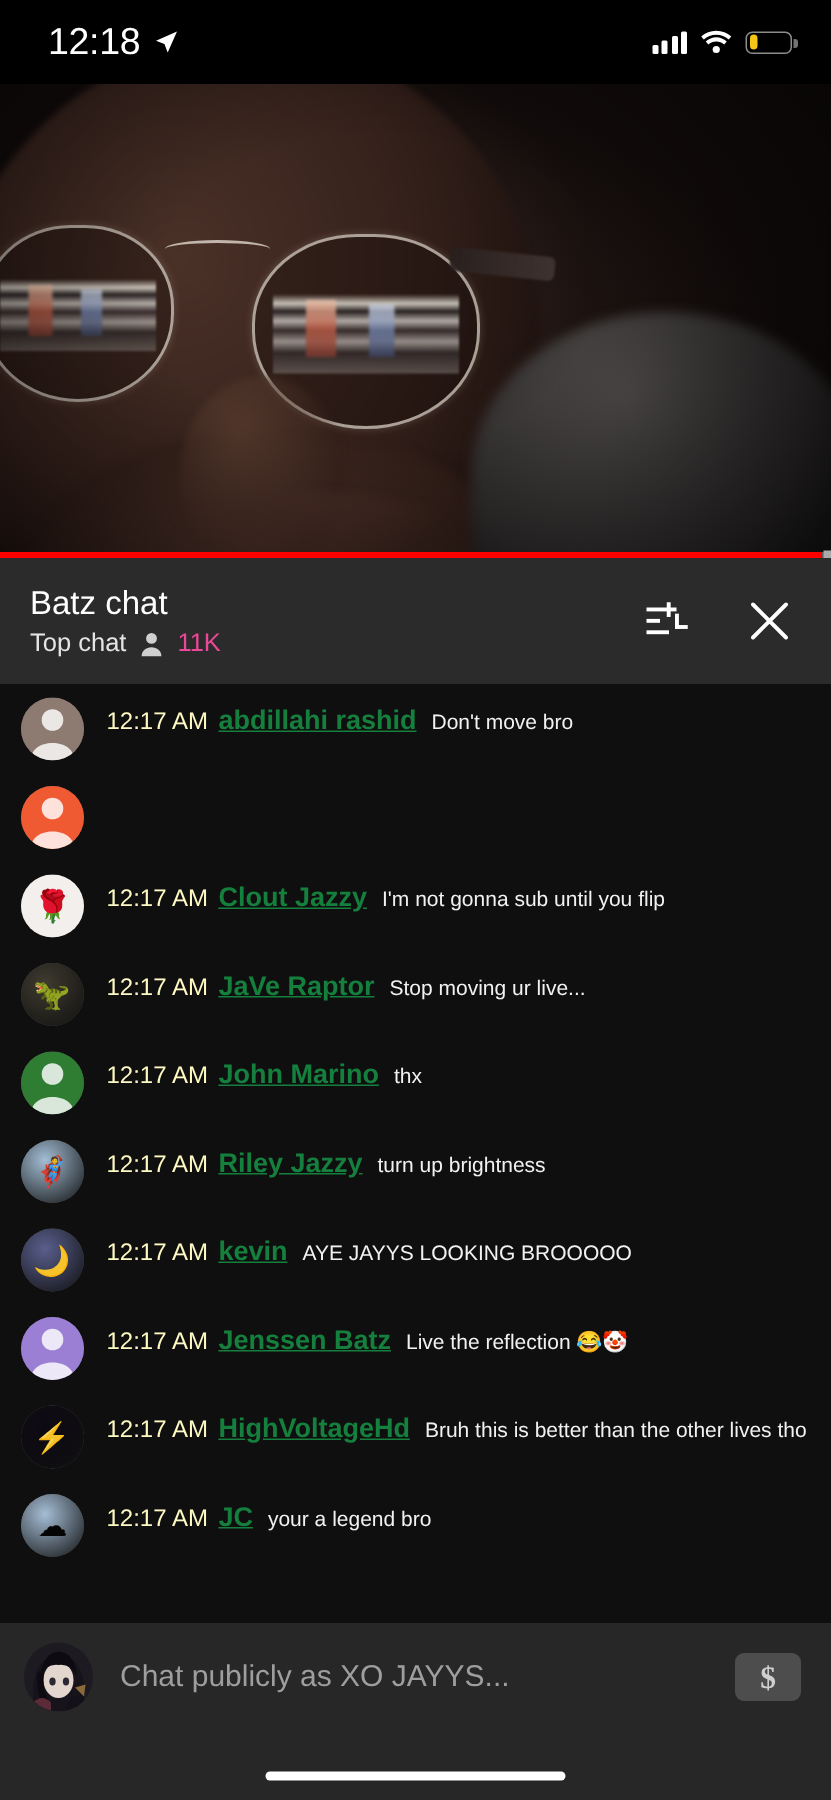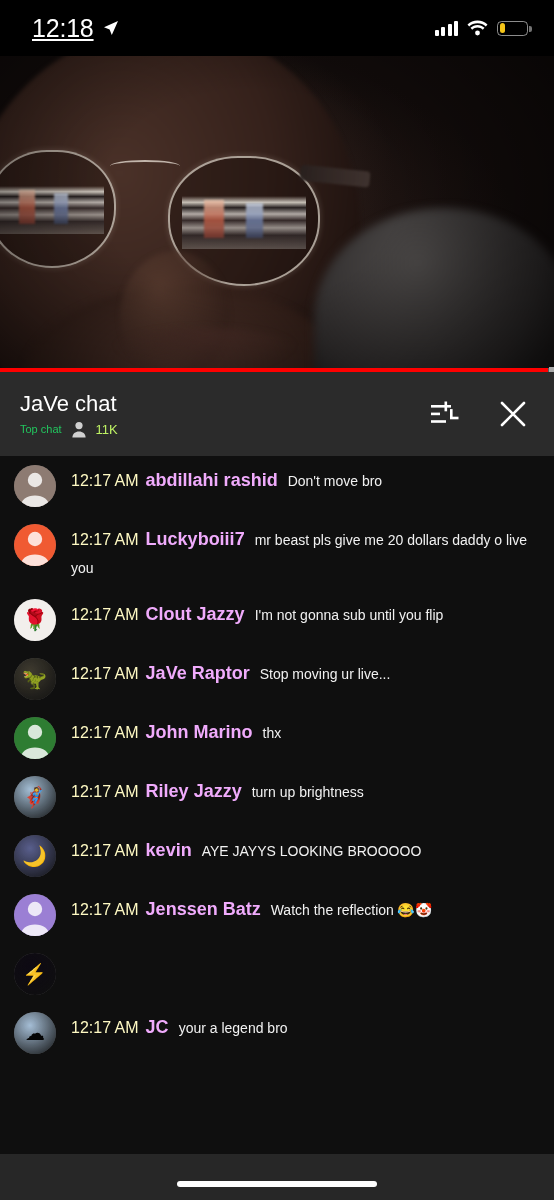--- a/index.html
+++ b/index.html
@@ -11,21 +11,21 @@
   }
   #phone { position:relative; width:554px; height:1200px; background:#0f0f0f; }
 
   
   .statusbar{
     position:absolute; top:0; left:0; width:554px; height:56px;
     background:#000; display:flex; align-items:center;
     justify-content:space-between; padding:0 26px 0 32px;
   }
   .sb-left{ display:flex; align-items:center; gap:9px; }
-  .sb-time{ color:#fff; font-size:25px; font-weight:400; letter-spacing:-0.2px;text-decoration:underline; }
+  .sb-time{ color:#fff; font-size:25px; font-weight:400; letter-spacing:-0.2px; }
   .sb-right{ display:flex; align-items:center; gap:9px; }
   .loc-arrow{ width:16px; height:16px; display:block; }
   .bars{ display:flex; align-items:flex-end; gap:2.5px; height:15px; }
   .bars i{ display:block; width:4px; background:#fff; border-radius:1px; }
   .bars i:nth-child(1){ height:6px; }
   .bars i:nth-child(2){ height:9px; }
   .bars i:nth-child(3){ height:12px; }
   .bars i:nth-child(4){ height:15px; background:#fff; }
   .wifi{ width:21px; height:16px; }
   .batt{ position:relative; width:31px; height:15px; border:1.6px solid rgba(255,255,255,0.55);
@@ -97,39 +97,39 @@
   .progress .dot{ position:absolute; right:0; top:-1px; width:5px; height:6px; background:#aaa; }
 
   
   .chat-header{
     position:absolute; top:372px; left:0; width:554px; height:84px;
     background:#2b2b2b; display:flex; align-items:center; padding:0 18px 0 20px;
   }
   .ch-titles{ flex:1; }
   .ch-title{ color:#fff; font-size:22px; line-height:26px; font-weight:400; }
   .ch-sub{ display:flex; align-items:center; gap:9px; margin-top:4px; }
-  .ch-subtext{ color:#22c55e; font-size:11px; }
-  .ch-count{ color:#bef264; font-size:13px; }
+  .ch-subtext{ color:#e5e5e5; font-size:17px; }
+  .ch-count{ color:#ec4899; font-size:17px; }
   .person-ico{ width:16px; height:17px; display:block; }
   .ch-actions{ display:flex; align-items:center; gap:34px; padding-right:6px; }
   .icon-btn{ width:34px; height:34px; display:flex; align-items:center; justify-content:center;
      cursor:pointer; }
 
   
   .chat-list{
     position:absolute; top:456px; left:0; width:554px; height:626px;
     background:#0f0f0f; overflow:hidden;
   }
   .msg{ display:flex; align-items:flex-start; padding:8px 16px 8px 14px; min-height:47px; }
   .avatar{ width:42px; height:42px; border-radius:50%; flex:0 0 42px; margin-top:1px;
      overflow:hidden; position:relative; background:#555; }
   .avatar svg, .avatar .art{ position:absolute; inset:0; width:100%; height:100%; }
   .msg-body{ flex:1; padding-left:15px; padding-top:2px; line-height:28px; }
   .ts{ color:#fef9c3; font-size:16px; font-weight:400; margin-right:7px; }
-  .uname{ color:#f0abfc; font-size:18px; font-weight:700; margin-right:10px; white-space:nowrap; }
+  .uname{ color:#15803d; font-size:18px; font-weight:700; margin-right:10px; white-space:nowrap;text-decoration:underline; }
   .mtext{ color:#f1f1f1; font-size:14px; font-weight:400; }
 
   
   .input-bar{
     position:absolute; top:1082px; left:0; width:554px; height:72px;
     background:#272727; display:flex; align-items:center; padding:0 20px 0 16px;
   }
   .in-avatar{ width:46px; height:46px; border-radius:50%; overflow:hidden; position:relative;
      flex:0 0 46px; background:#2a2430; }
   .in-placeholder{ flex:1; color:#9e9e9e; font-size:20px; padding-left:18px; }
@@ -190,21 +190,21 @@
     <div class="vid-vignette"></div>
   </div>
 
   <div class="progress">
     <div class="played" style="width: 99%;"></div>
     <div class="dot"></div>
   </div>
 
   <div class="chat-header">
     <div class="ch-titles">
-      <div class="ch-title">JaVe chat</div>
+      <div class="ch-title">Batz chat</div>
       <div class="ch-sub">
         <span class="ch-subtext">Top chat</span>
         <svg class="person-ico" viewBox="0 0 16 17">
           <circle cx="8" cy="4.6" r="3.6" fill="#d0d0d0"></circle>
           <path d="M1.4 16.5c0-3.7 2.9-6 6.6-6s6.6 2.3 6.6 6z" fill="#d0d0d0"></path>
         </svg>
         <span class="ch-count">11K</span>
       </div>
     </div>
     <div class="ch-actions">
@@ -240,21 +240,20 @@
           <div class="msg-body"><span class="ts">12:17 AM</span><span class="uname">abdillahi rashid</span><span class="mtext">Don't move bro</span></div>
         </div>
         <div class="msg">
           <div class="avatar">
             <svg viewBox="0 0 42 42">
               <rect width="42" height="42" fill="#f05a32"></rect>
               <circle cx="21" cy="15" r="7.2" fill="rgba(255,255,255,0.82)"></circle>
               <path d="M6.5 42c0-7.4 6.5-11.6 14.5-11.6S35.5 34.6 35.5 42z" fill="rgba(255,255,255,0.82)"></path>
             </svg>
           </div>
-          <div class="msg-body"><span class="ts">12:17 AM</span><span class="uname">Luckyboiii7</span><span class="mtext">mr beast pls give me 20 dollars daddy o live you</span></div>
         </div>
         <div class="msg">
           <div class="avatar">
             <div class="art" style="background:#f2efec;display:flex;align-items:center;justify-content:center;font-size:21px;">🌹</div>
           </div>
           <div class="msg-body"><span class="ts">12:17 AM</span><span class="uname">Clout Jazzy</span><span class="mtext">I'm not gonna sub until you flip</span></div>
         </div>
         <div class="msg">
           <div class="avatar">
             <div class="art" style="background:radial-gradient(circle at 38% 32%, #3e3a2e, rgba(0,0,0,0.85));display:flex;align-items:center;justify-content:center;font-size:20px;opacity:0.95;">🦖</div>
@@ -284,35 +283,54 @@
           <div class="msg-body"><span class="ts">12:17 AM</span><span class="uname">kevin</span><span class="mtext">AYE JAYYS LOOKING BROOOOO</span></div>
         </div>
         <div class="msg">
           <div class="avatar">
             <svg viewBox="0 0 42 42">
               <rect width="42" height="42" fill="#9b7fd4"></rect>
               <circle cx="21" cy="15" r="7.2" fill="rgba(255,255,255,0.82)"></circle>
               <path d="M6.5 42c0-7.4 6.5-11.6 14.5-11.6S35.5 34.6 35.5 42z" fill="rgba(255,255,255,0.82)"></path>
             </svg>
           </div>
-          <div class="msg-body"><span class="ts">12:17 AM</span><span class="uname">Jenssen Batz</span><span class="mtext">Watch the reflection 😂🤡</span></div>
+          <div class="msg-body"><span class="ts">12:17 AM</span><span class="uname">Jenssen Batz</span><span class="mtext">Live the reflection 😂🤡</span></div>
         </div>
         <div class="msg">
           <div class="avatar">
             <div class="art" style="background:radial-gradient(circle at 38% 32%, #0a0610, rgba(0,0,0,0.85));display:flex;align-items:center;justify-content:center;font-size:20px;opacity:0.95;">⚡</div>
           </div>
+          <div class="msg-body"><span class="ts">12:17 AM</span><span class="uname">HighVoltageHd</span><span class="mtext">Bruh this is better than the other lives tho</span></div>
         </div>
         <div class="msg">
           <div class="avatar">
             <div class="art" style="background:radial-gradient(circle at 38% 32%, #aac4dd, rgba(0,0,0,0.85));display:flex;align-items:center;justify-content:center;font-size:20px;opacity:0.95;">☁</div>
           </div>
           <div class="msg-body"><span class="ts">12:17 AM</span><span class="uname">JC</span><span class="mtext">your a legend bro</span></div>
         </div>
         <div class="msg"></div>
       </div>
   </div>
 
+  <div class="input-bar">
+    <div class="in-avatar">
+      <svg viewBox="0 0 46 46">
+        <rect width="46" height="46" fill="#1d1a22"></rect>
+        <path d="M6 30 Q8 10 23 8 Q38 10 40 28 L40 46 L6 46 Z" fill="#16131a"></path>
+        <ellipse cx="23" cy="25" rx="10" ry="12" fill="#e3d6cf"></ellipse>
+        <path d="M11 22 Q13 7 23 6 Q34 7 35 22 Q31 14 23 15 Q15 14 11 22 Z" fill="#0d0b11"></path>
+        <path d="M9 20 Q8 33 12 40 L16 38 Q12 30 13 20 Z" fill="#0d0b11"></path>
+        <ellipse cx="19" cy="26" rx="2.1" ry="2.6" fill="#2b2733"></ellipse>
+        <ellipse cx="28" cy="26" rx="2.1" ry="2.6" fill="#2b2733"></ellipse>
+        <path d="M6 40 Q12 34 18 40 L18 46 L6 46 Z" fill="#5b2b38"></path>
+        <path d="M30 38 L40 34 L40 46 L28 46 Z" fill="#141019"></path>
+        <path d="M34 30 L41 28 L40 36 Z" fill="#8a6a3a"></path>
+      </svg>
+    </div>
+    <div class="in-placeholder">Chat publicly as XO JAYYS...</div>
+    <div class="dollar-btn">$</div>
+  </div>
 
   <div class="bottom-area">
     <div class="home-ind"></div>
   </div>
 
 </div>
 
 </body></html>

